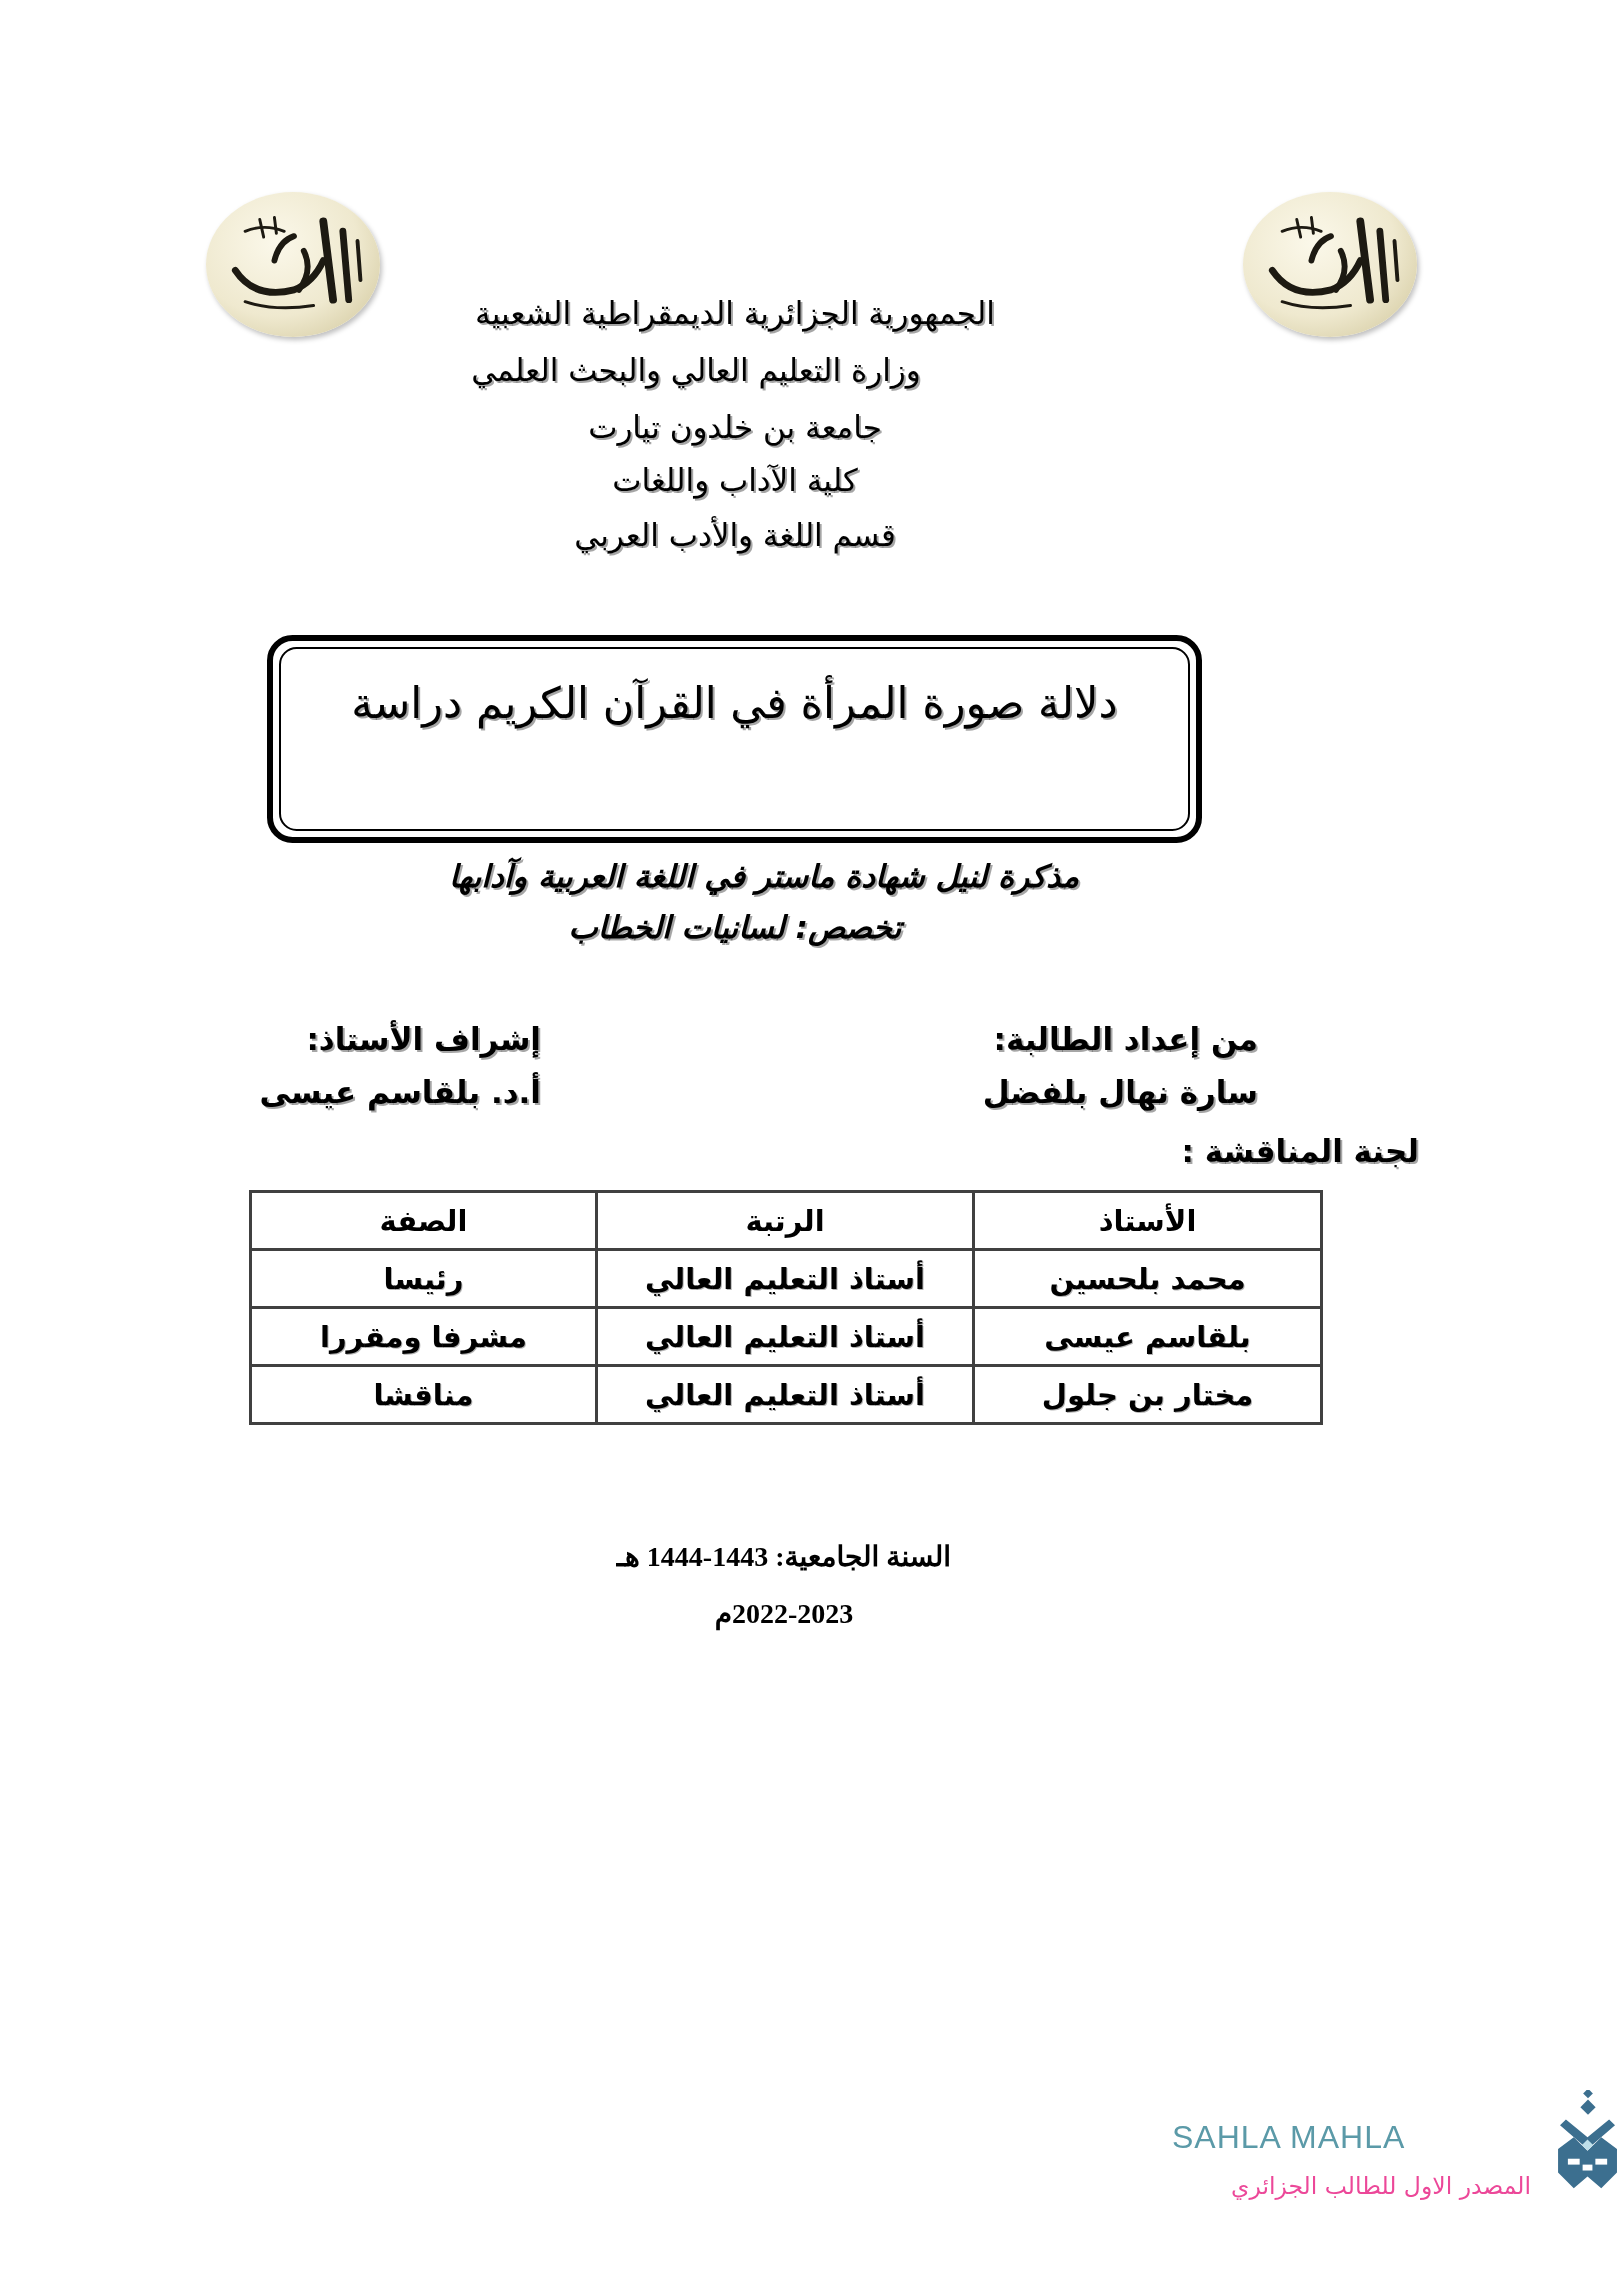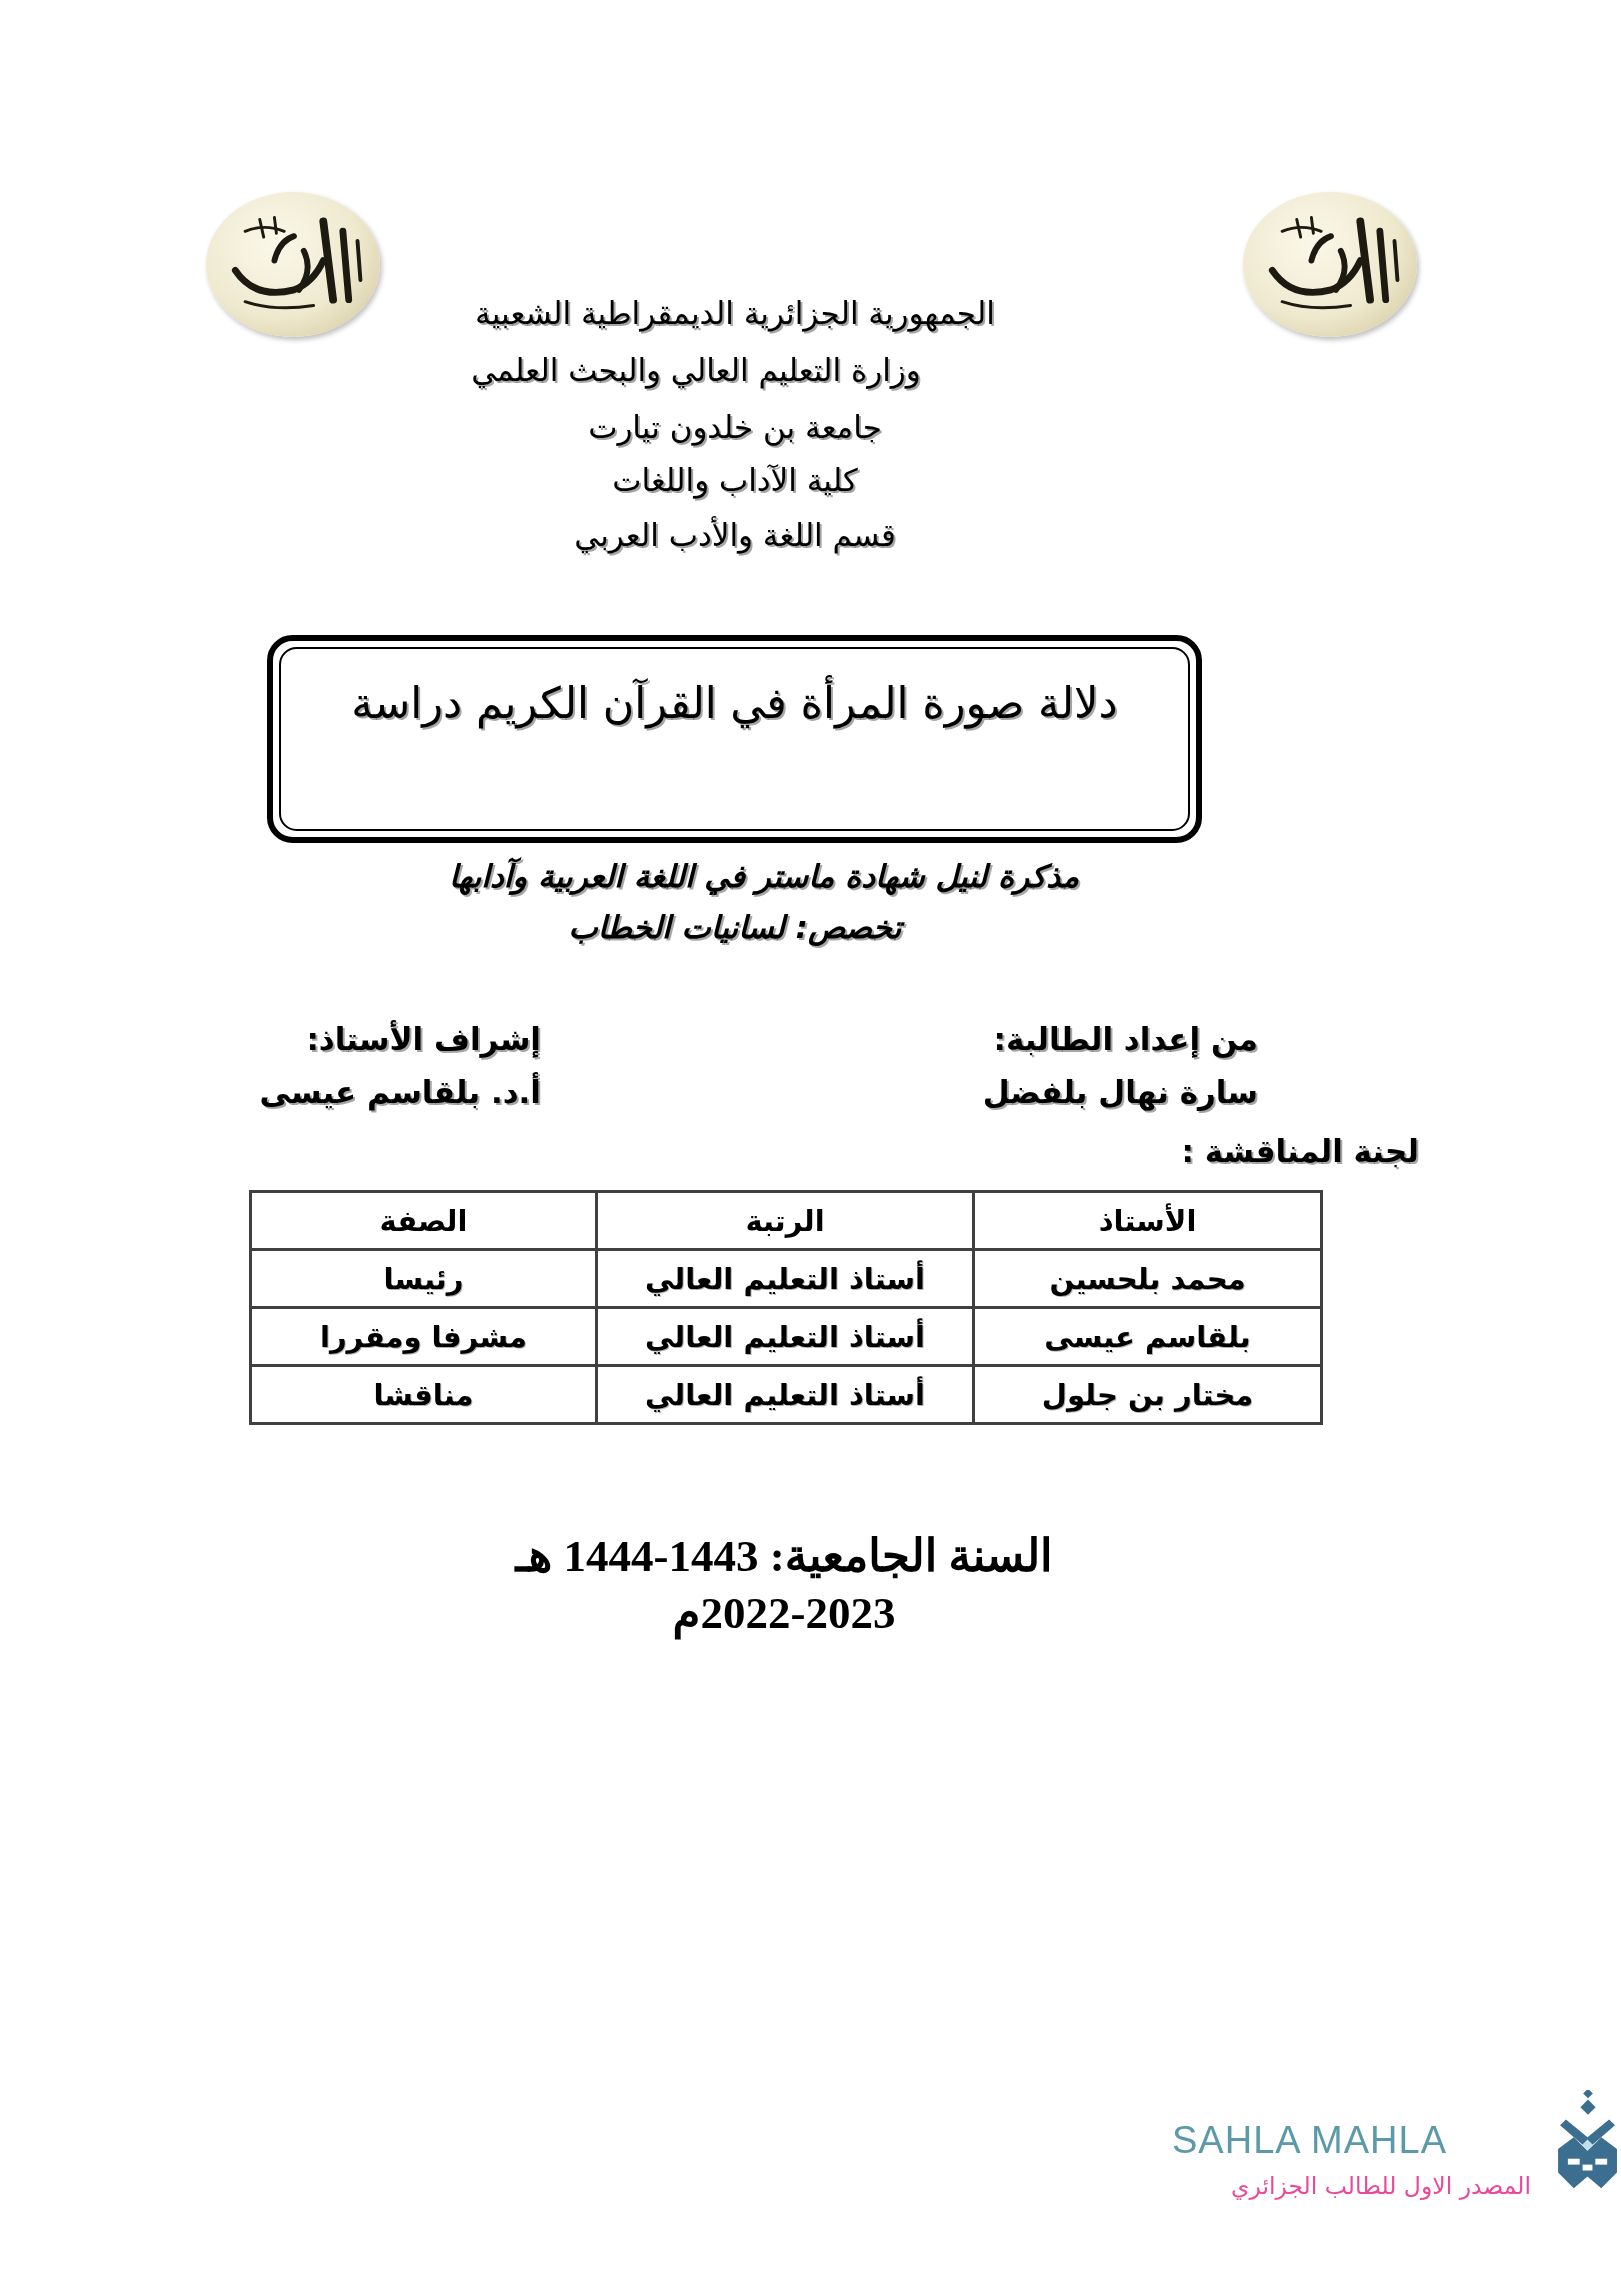--- a/index.html
+++ b/index.html
@@ -22,24 +22,24 @@
     .sub { position: absolute; left: 294px; width: 882px; text-align: center; direction: rtl;
       font-weight: bold; font-size: 31px; line-height: 51px; text-shadow: 2px 2px 0 rgba(0,0,0,0.35); font-style: italic; }
     .lbl { position: absolute; direction: rtl; font-weight: bold; font-size: 31px; line-height: 49px;
       white-space: nowrap; text-shadow: 2px 2px 0 rgba(0,0,0,0.35); }
     table.committee { position: absolute; left: 249px; top: 1190px; width: 1074px; border-collapse: collapse;
       direction: rtl; }
     table.committee td, table.committee th { border: 3px solid #404040; text-align: center; font-weight: bold;
       font-size: 29px; height: 55px; padding: 0; text-shadow: 1px 1px 0 rgba(0,0,0,0.3); }
     table.committee th { font-weight: normal; text-shadow: none; font-weight: 600; }
     .year { position: absolute; left: 392px; width: 784px; text-align: center; direction: rtl;
-      font-family: "Liberation Serif", "DejaVu Serif", serif; font-weight: bold; font-size: 45px; line-height: 55px; }
+      font-family: "Liberation Serif", "DejaVu Serif", serif; font-weight: bold; font-size: 28px; line-height: 55px; }
     .brand { position: absolute; left: 1172px; top: 2117px; width: 431px; height: 108px; }
     .brand-name { position: absolute; left: 0; top: 2px; font-family: "Liberation Sans", sans-serif;
-      font-size: 38px; color: #5b9aa8; letter-spacing: 1px; font-weight: normal; }
+      font-size: 32px; color: #5b9aa8; letter-spacing: 1px; font-weight: normal; }
     .brand-tag { position: absolute; left: 0; top: 55px; width: 359px; text-align: right; direction: rtl;
       font-size: 23.5px; color: #ec4899; }
   </style>
 </head>
 <body>
 
 <div class="logo" style="left:206px; top:192px;">
   <svg width="174" height="145" viewBox="0 0 178 148">
     <g fill="none" stroke="#1d1a12" stroke-linecap="round">
       <path d="M40 40 q20 -8 40 0" stroke-width="3"></path>

